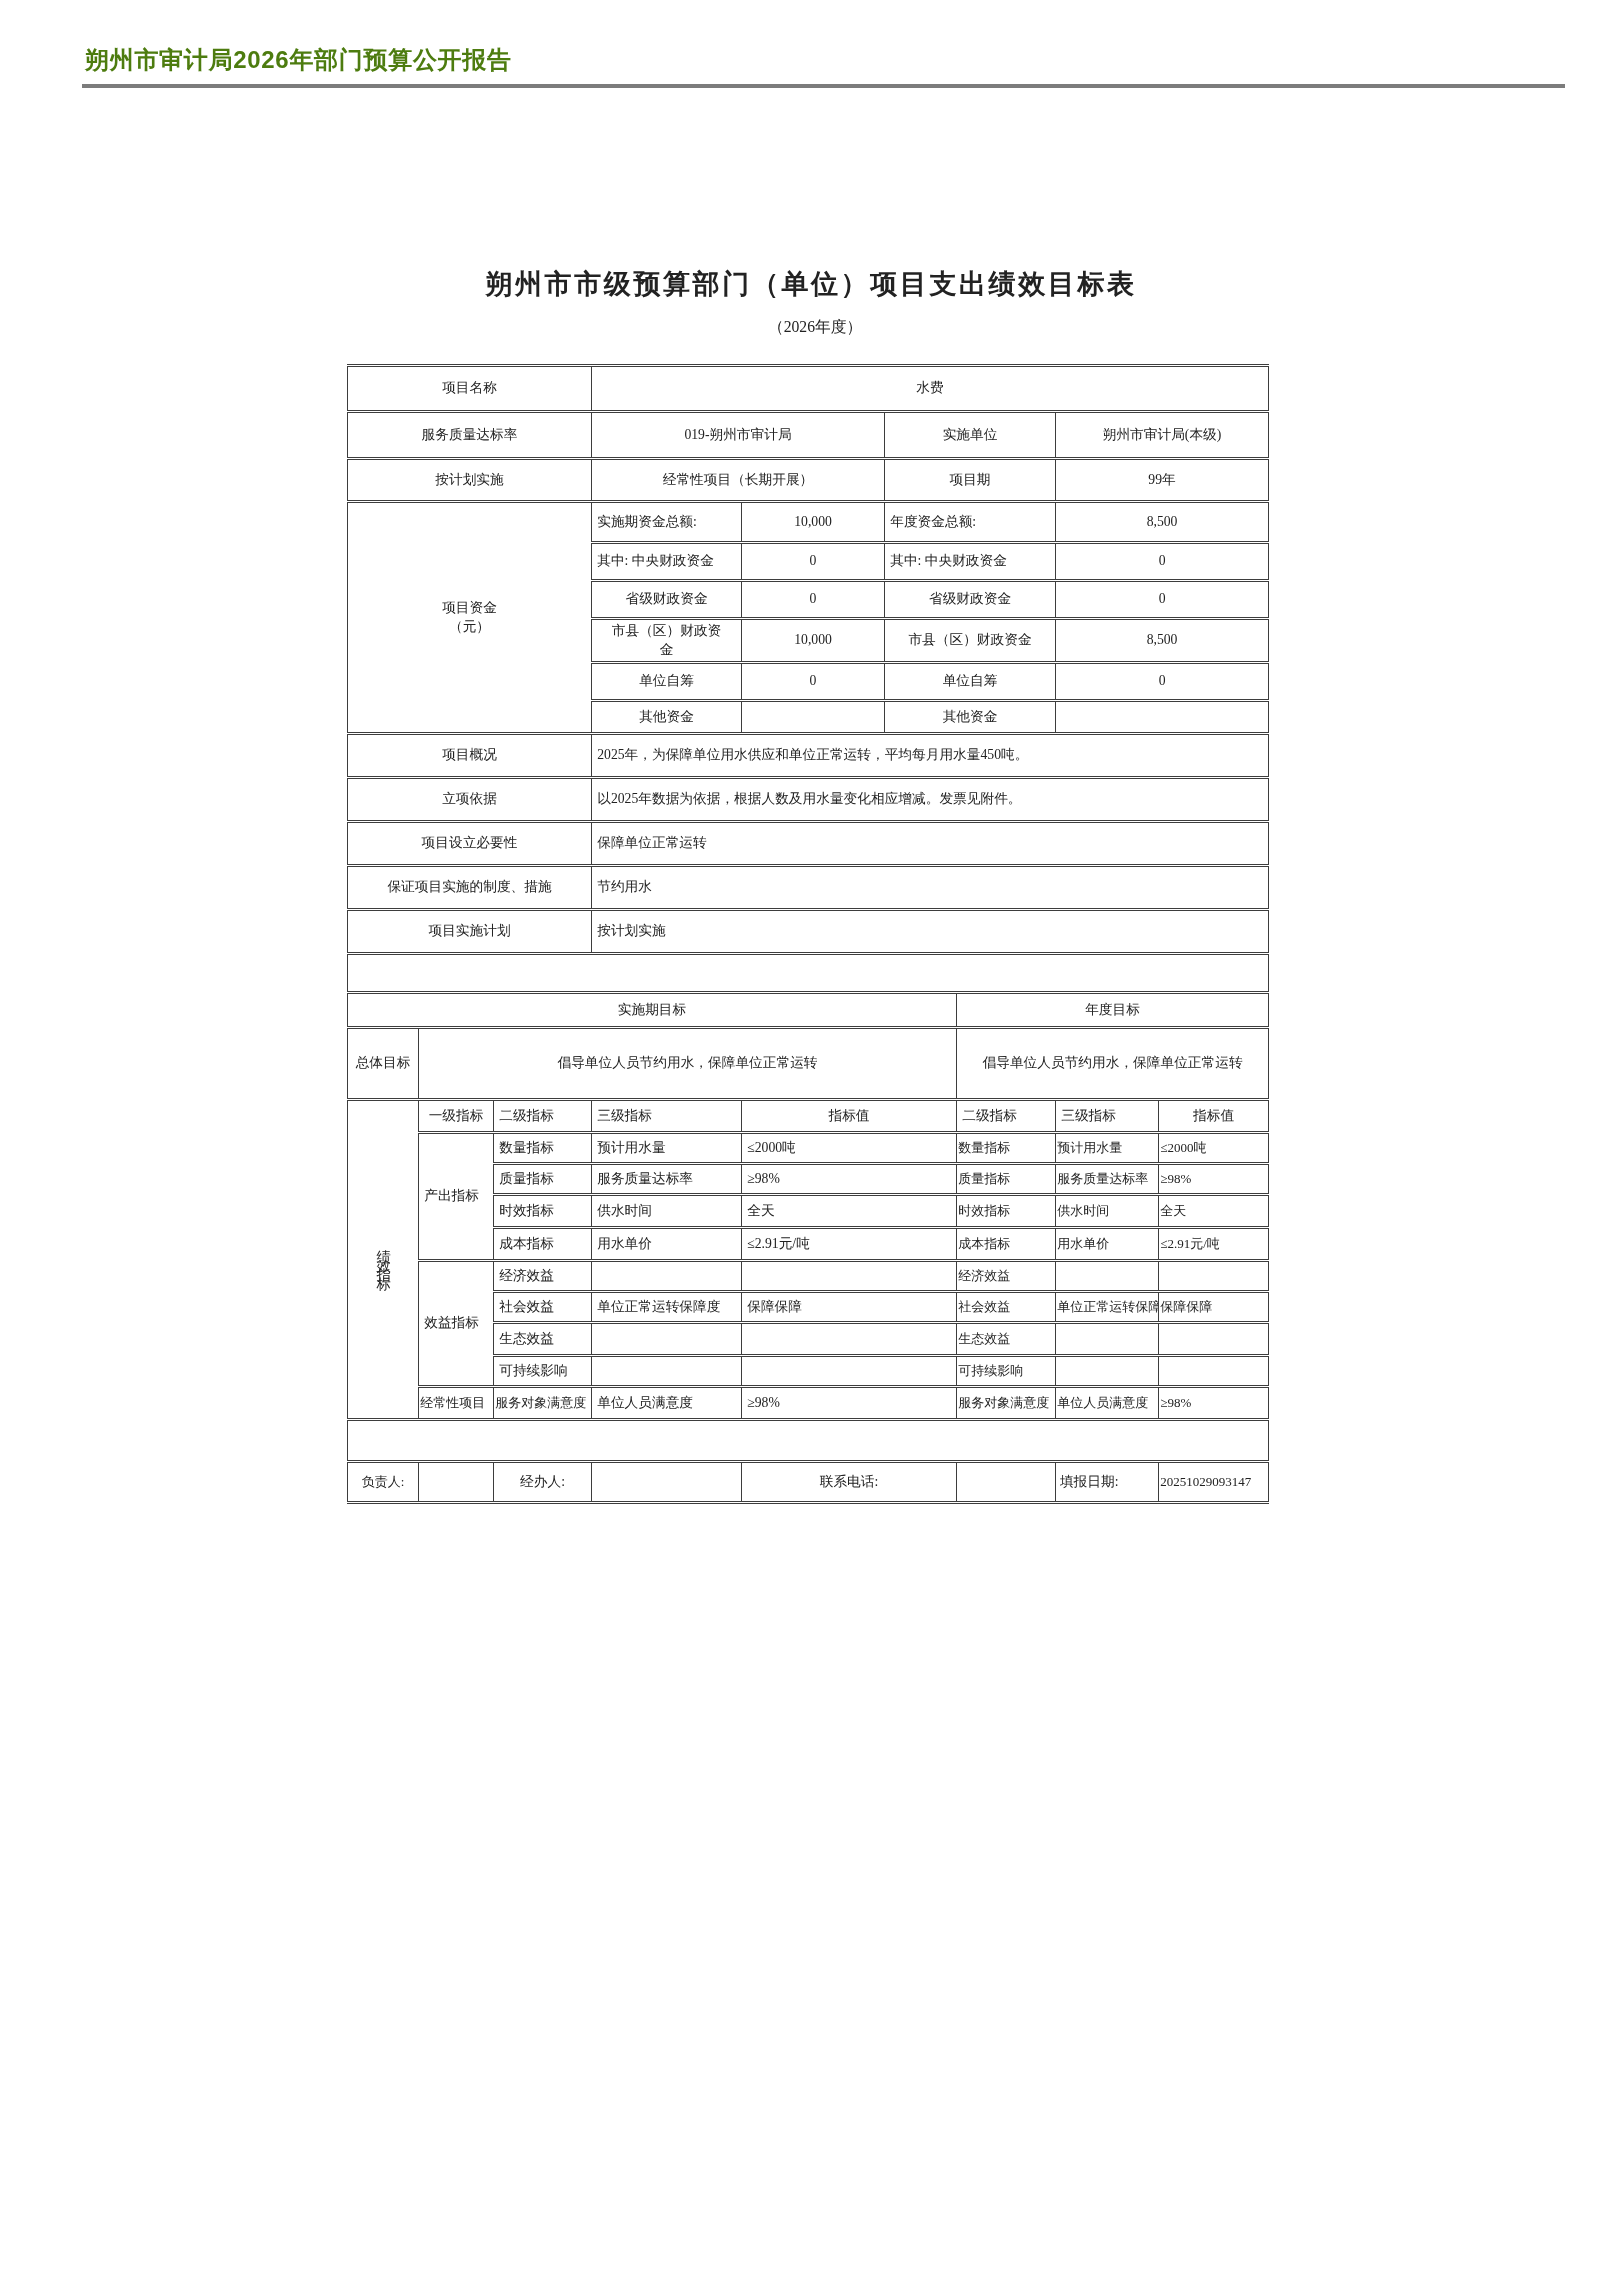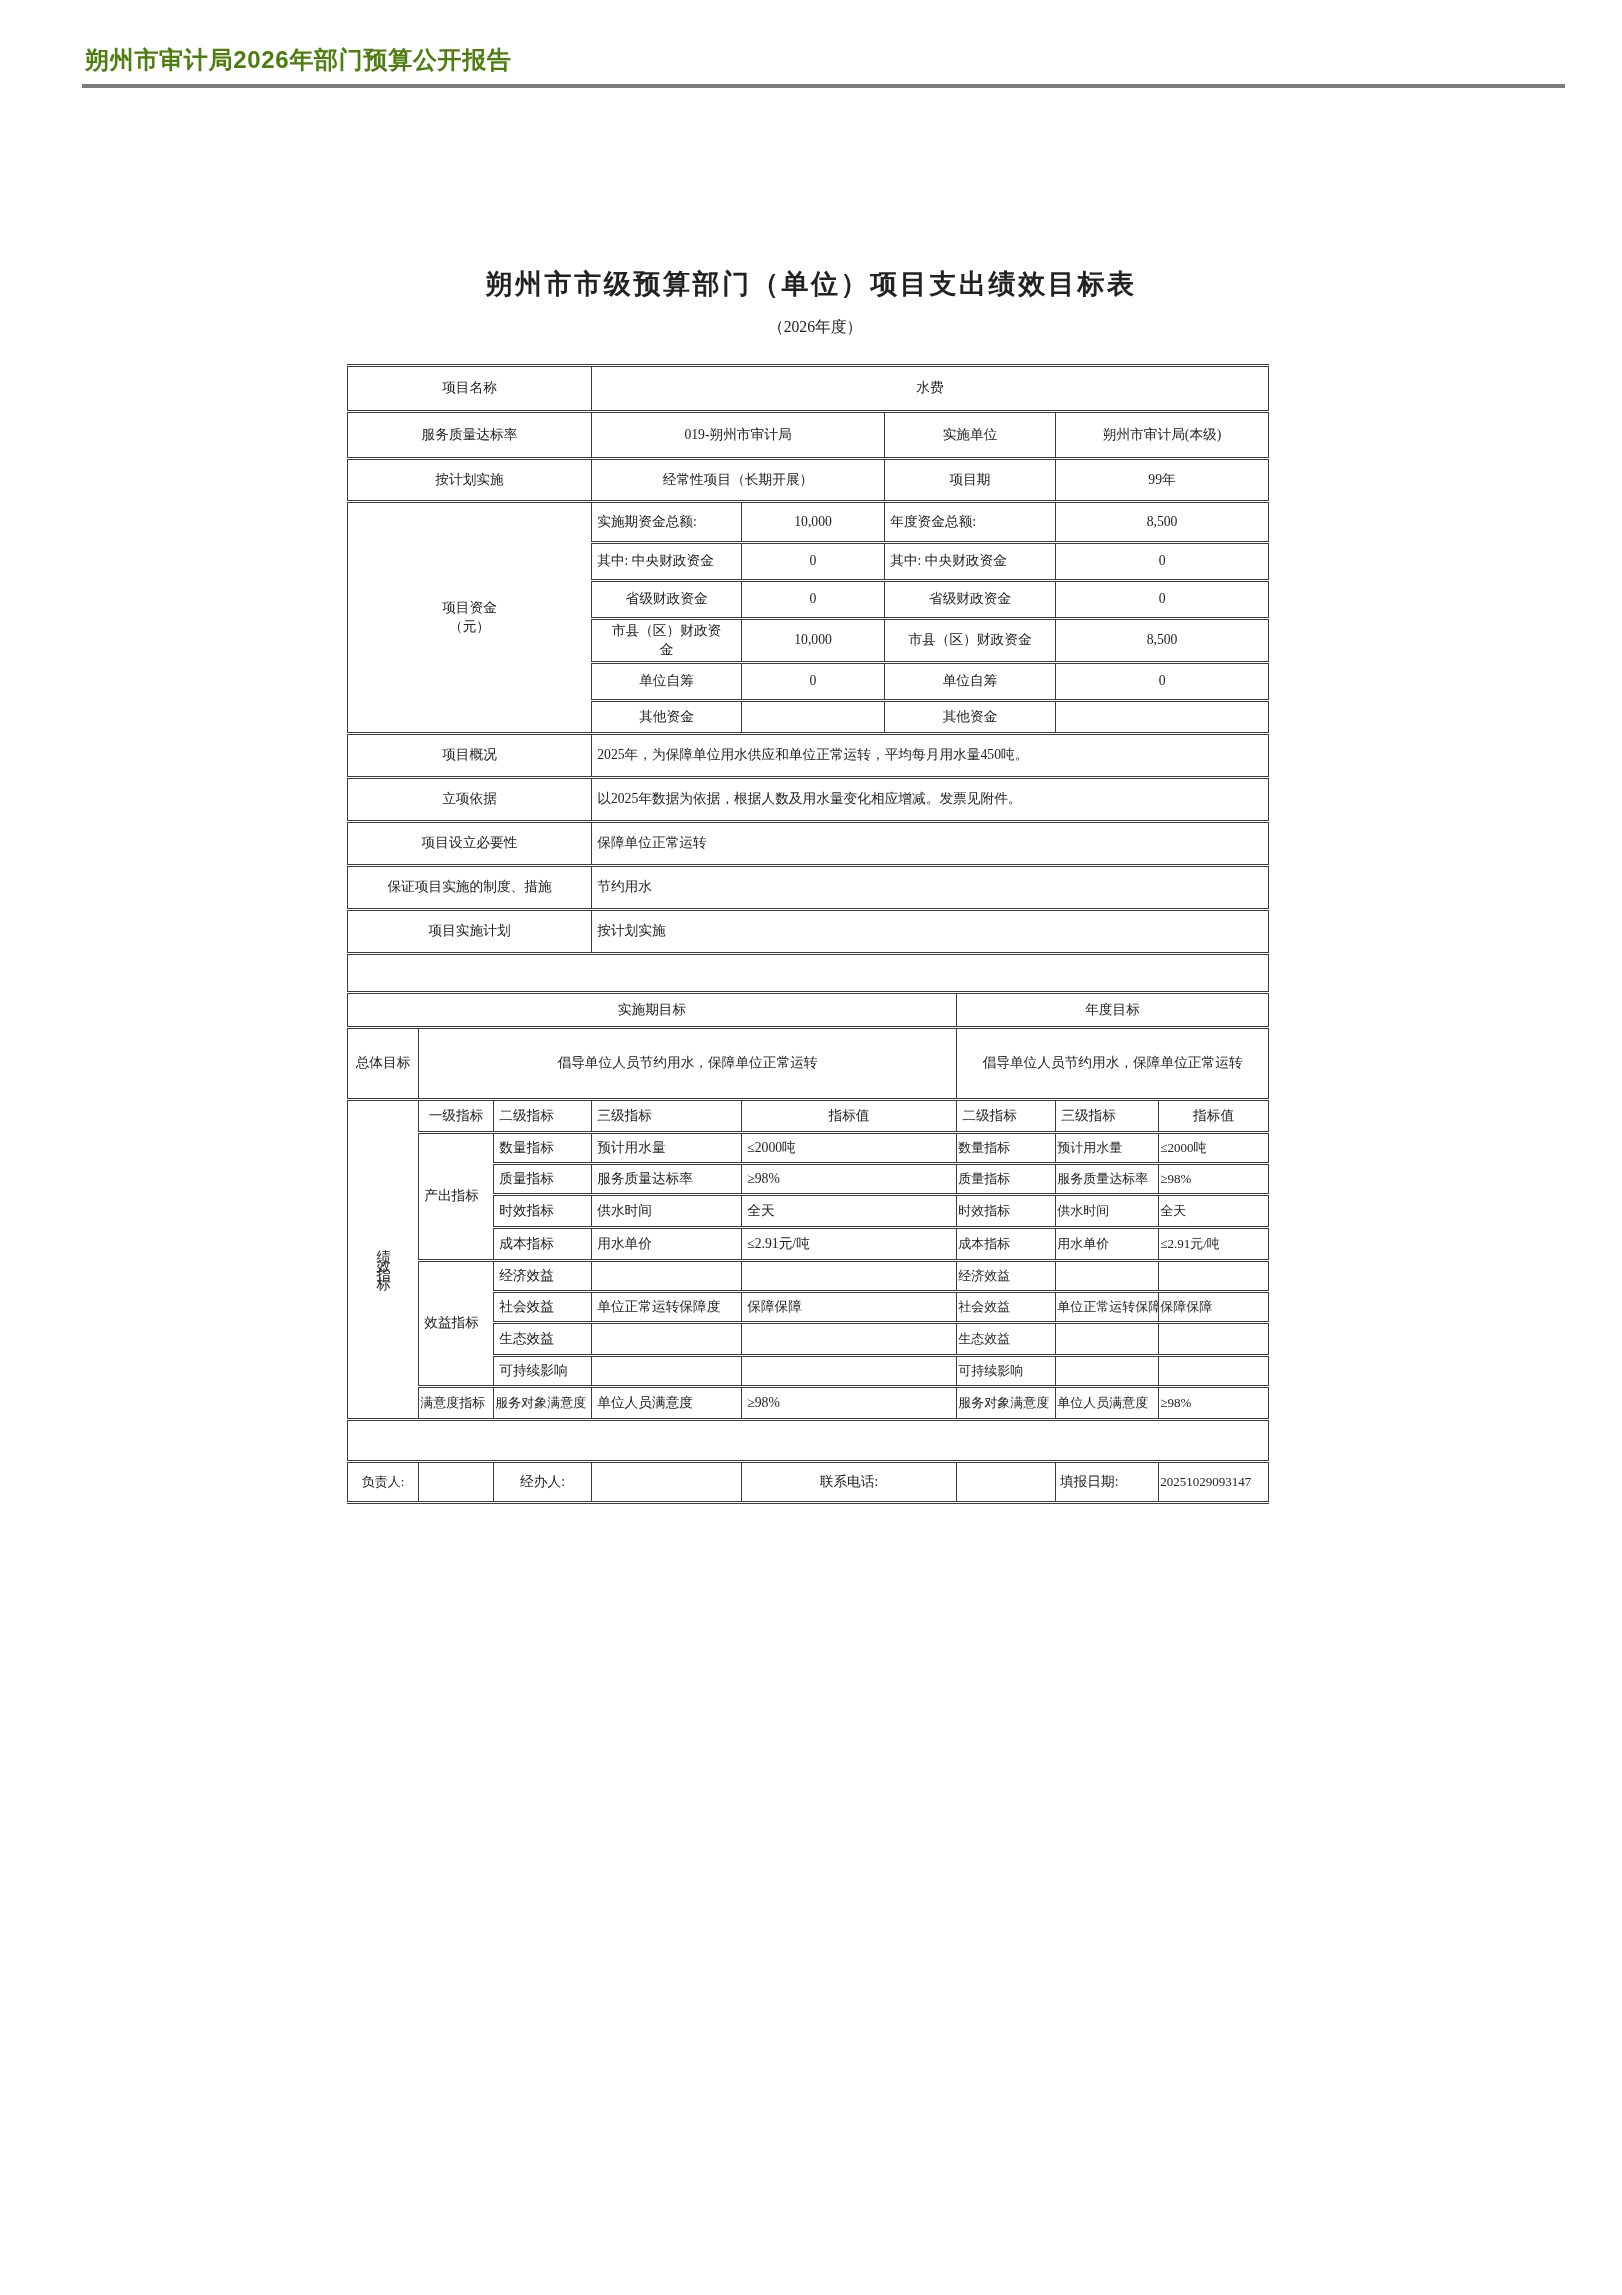--- a/index.html
+++ b/index.html
@@ -245,21 +245,21 @@
     <tr style="height:31px">
       <td class="l nowrap">可持续影响</td>
       <td class="l nowrap"></td>
       <td colspan="2" class="l nowrap"></td>
       <td class="l nowrap tight">可持续影响</td>
       <td class="l nowrap tight"></td>
       <td class="l nowrap tight"></td>
     </tr>
 
     <tr style="height:33px">
-      <td class="l nowrap tight">满意度指标</td>
+      <td class="l nowrap tight">经常性项目</td>
       <td class="l nowrap tight">服务对象满意度</td>
       <td class="l nowrap">单位人员满意度</td>
       <td colspan="2" class="l nowrap">≥98%</td>
       <td class="l nowrap tight">服务对象满意度</td>
       <td class="l nowrap tight">单位人员满意度</td>
       <td class="l nowrap tight">≥98%</td>
     </tr>
 
     <tr style="height:42px">
       <td colspan="9"></td>

